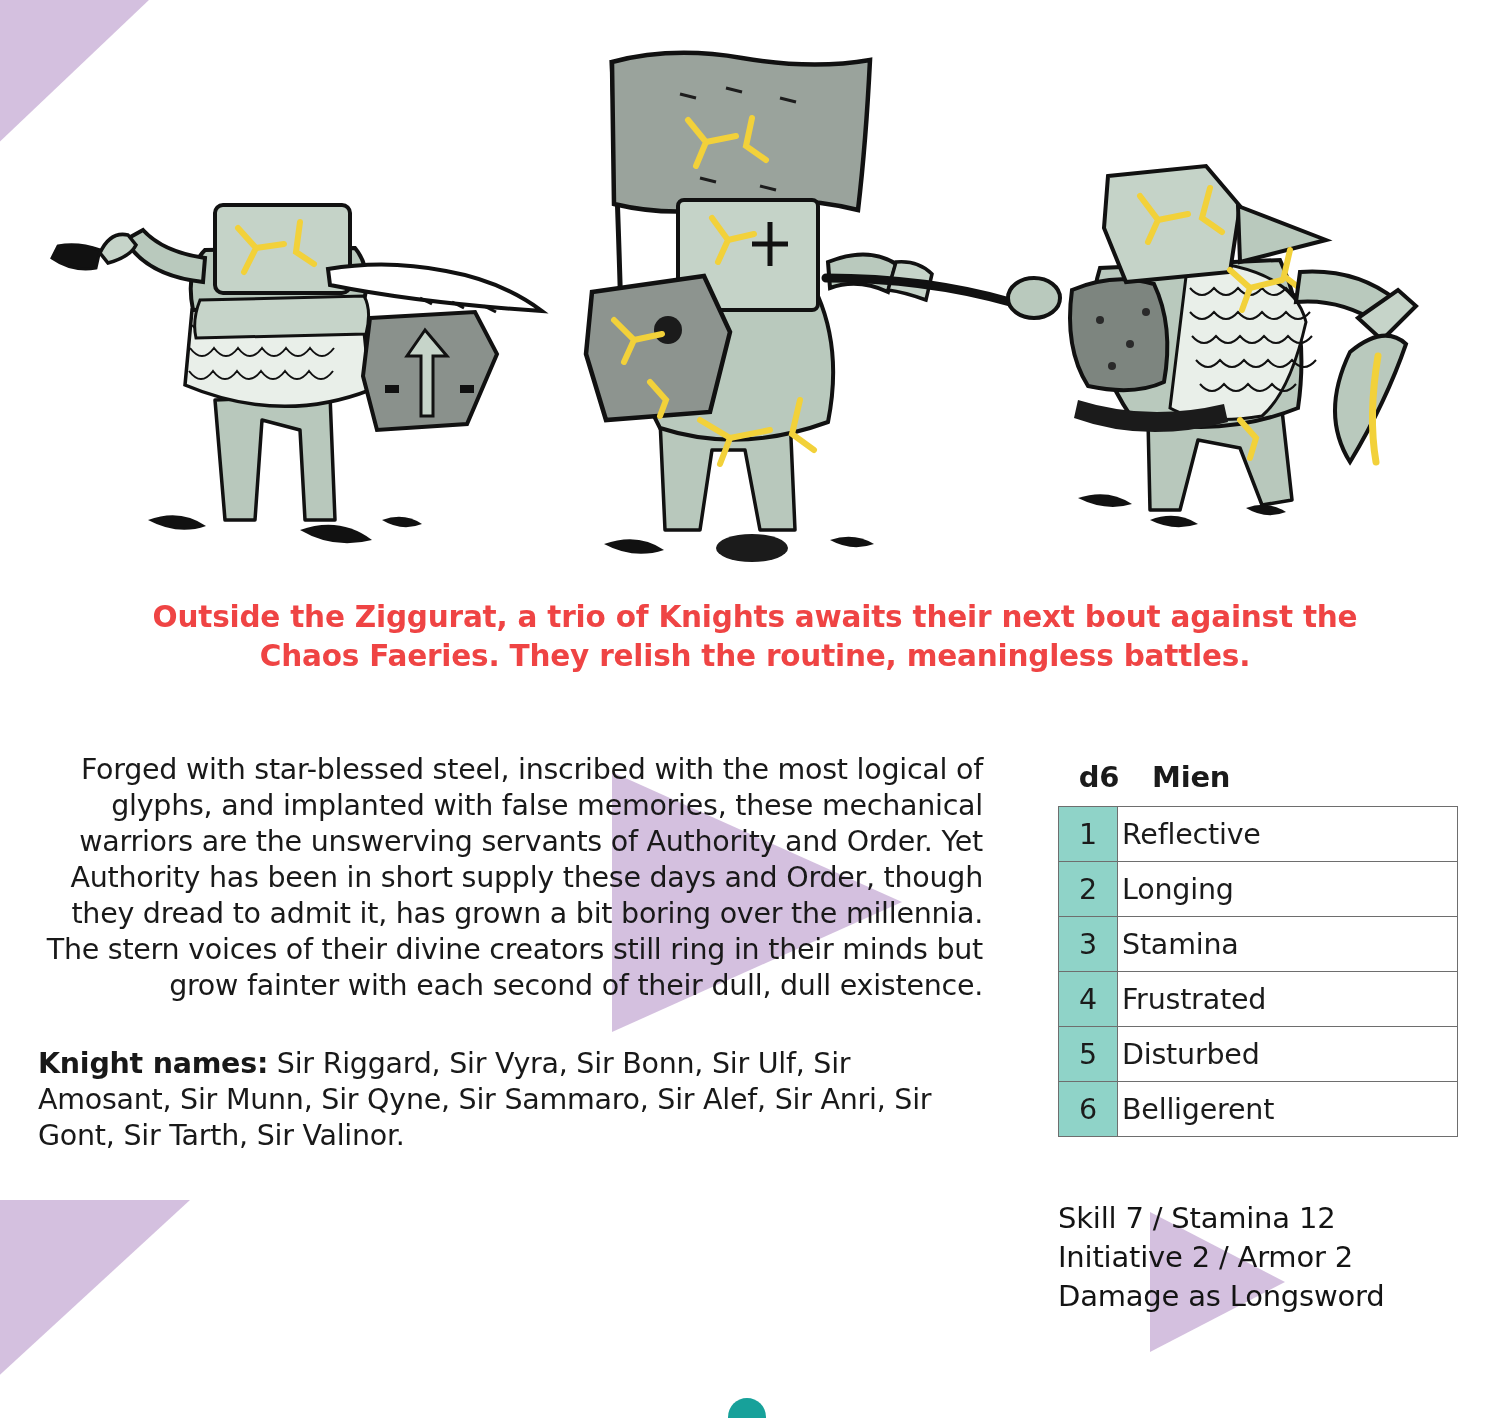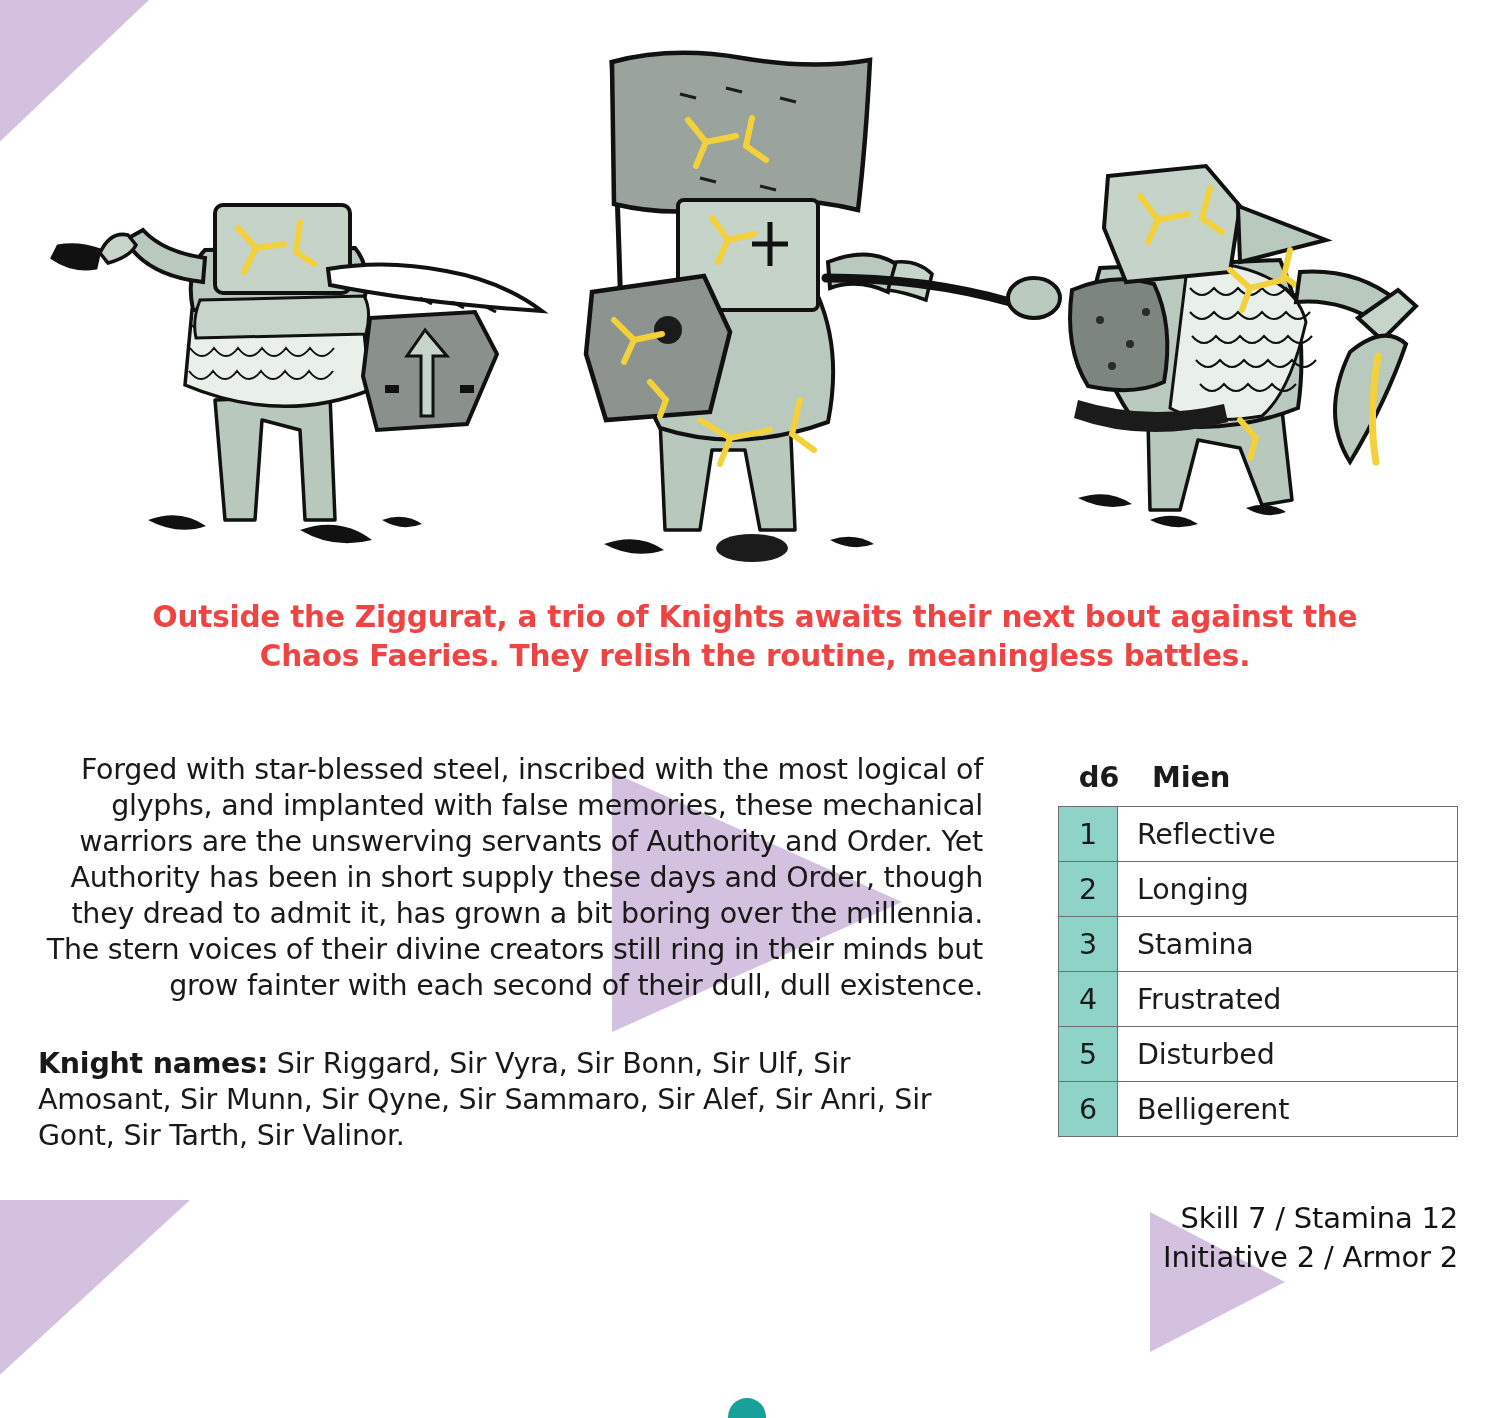--- a/index.html
+++ b/index.html
@@ -132,26 +132,26 @@
     letter-spacing: -0.2px;
     vertical-align: middle;
   }
   table.mien td.roll {
     width: 56px;
     background: #8fd3c8;
     text-align: center;
     font-weight: normal;
   }
   table.mien td.mien-name {
-    padding-left: 19px;
+    padding-left: 4px;
   }
 
   .stats {
     margin-top: 62px;
-    text-align: right;
+    text-align: left;
     font-size: 29px;
     line-height: 1.35;
     letter-spacing: -0.2px;
     color: #141414;
     width: 400px;
   }
 
   
   .page-dot {
     position: absolute;
@@ -367,16 +367,17 @@
       <tr>
         <td class="roll">6</td>
         <td class="mien-name">Belligerent</td>
       </tr>
     </tbody>
   </table>
 
   <div class="stats">
     <div>Skill 7 / Stamina 12</div>
     <div>Initiative 2 / Armor 2</div>
+    <div>Damage as Longsword</div>
   </div>
 </div>
 
 <div class="page-dot"></div>
 
 </body></html>

